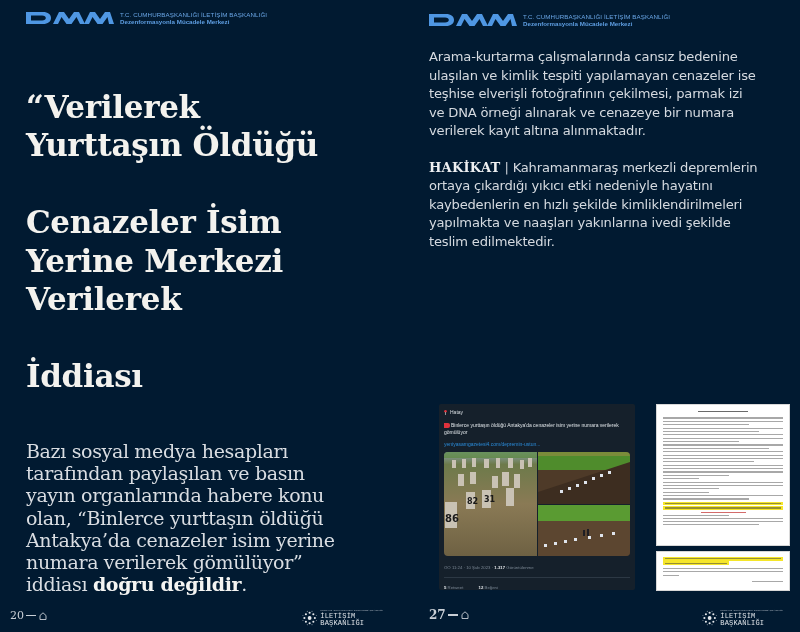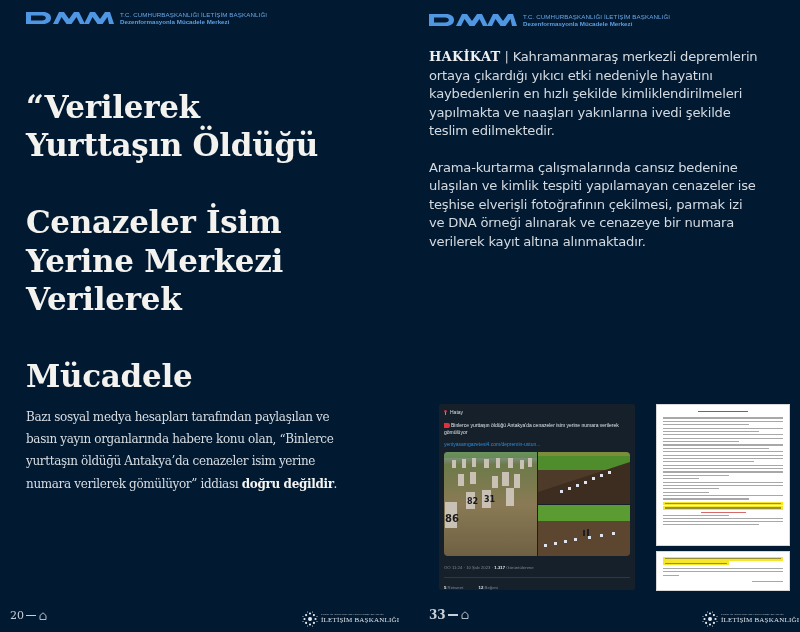--- a/index.html
+++ b/index.html
@@ -19,38 +19,38 @@
   .dmm-text .l1 { font-size: 6.2px; letter-spacing: 0.1px; display: block; color: #6aa6e6; }
   .dmm-text .l2 { font-size: 6.2px; font-weight: bold; display: block; color: #5e9ee2; }
 
   
   .claim-title {
     position: absolute; left: 26px; top: 88px; width: 340px;
     font-family: "DejaVu Serif", serif; font-weight: bold;
     font-size: 31px; line-height: 38.4px; color: #f3f2ee; letter-spacing: -0.3px;
   }
   .claim-body {
-    position: absolute; left: 26px; top: 406px; width: 330px;
-    font-family: "DejaVu Serif", serif; font-size: 12px; line-height: 22.2px;
+    position: absolute; left: 26px; top: 440px; width: 330px;
+    font-family: "DejaVu Serif", serif; font-size: 19px; line-height: 22.2px;
     color: #d9dde2; letter-spacing: -0.35px;
   }
   .claim-body b { color: #f4f4f2; font-weight: bold; }
 
   .page-num { position: absolute; bottom: 10px; font-family: "DejaVu Serif", serif; font-size: 11px; color: #c9cfd6; display: flex; align-items: center; }
   .page.left .page-num { left: 10px; }
   .page.right .page-num { left: 29px; font-size: 12px; font-weight: bold; }
   .page-num .dash { display: inline-block; width: 10px; height: 1.5px; background: #c9cfd6; margin: 0 3px 0 2px; }
   .home-icon { display: inline-block; }
 
   .iletisim-logo { position: absolute; bottom: 5px; display: flex; align-items: center; }
   .page.left .iletisim-logo { left: 302px; }
   .page.right .iletisim-logo { left: 302px; }
   .iletisim-text { margin-left: 3px; line-height: 1; }
   .iletisim-text .small { display: block; font-size: 2.5px; color: #bfc6cf; font-family: "Liberation Sans", sans-serif; letter-spacing: 0.2px; }
-  .iletisim-text .big { display: block; font-size: 7px; color: #dfe3e8; font-family: Liberation Serif, serif; letter-spacing: 0.2px; margin-top: 1px; }
+  .iletisim-text .big { display: block; font-size: 7px; color: #dfe3e8; font-family: Liberation Mono, monospace; letter-spacing: 0.2px; margin-top: 1px; }
 
   
   .fact-body {
     position: absolute; left: 29px; top: 48px; width: 330px;
     font-family: "DejaVu Sans", sans-serif; font-size: 13.1px; line-height: 18.5px; color: #d5dae0;
     letter-spacing: -0.2px;
   }
   .fact-body p { margin-bottom: 18px; }
   .fact-body .hakikat { font-family: "DejaVu Serif", serif; font-weight: bold; color: #eef0f2; letter-spacing: 0.2px; }
   .fact-body .sep { color: #c8ced6; }
@@ -104,21 +104,21 @@
   </div>
 
   <h1 class="claim-title">
     <span>“Verilerek</span><br>
     <span>Yurttaşın Öldüğü</span><br>
     <br>
     <span>Cenazeler İsim</span><br>
     <span>Yerine Merkezi</span><br>
     <span>Verilerek</span><br>
     <br>
-    <span>Mücadele</span>
+    <span>İddiası</span>
   </h1>
 
   <p class="claim-body"><span>Bazı sosyal medya hesapları tarafından paylaşılan ve basın yayın organlarında habere konu olan, “Binlerce yurttaşın öldüğü Antakya’da cenazeler isim yerine numara verilerek gömülüyor” iddiası </span><b>doğru değildir</b><span>.</span></p>
 
   <div class="page-num">
     <span>20</span>
     <span class="dash"></span>
     <svg class="home-icon" width="8" height="8" viewBox="0 0 8 8">
       <path d="M1 7.5 V3.5 L4 0.8 L7 3.5 V7.5 Z" fill="none" stroke="#c9cfd6" stroke-width="0.9"></path>
     </svg>
@@ -162,26 +162,26 @@
         <path d="M58 13 L64 1 H69 L74 8 L79 1 H84 L88 13 H83 L81.5 6 L76.5 13 H71.5 L66.5 6 L63 13 Z"></path>
       </g>
     </svg>
     <div class="dmm-text">
       <span class="l1">T.C. CUMHURBAŞKANLIĞI İLETİŞİM BAŞKANLIĞI</span>
       <span class="l2">Dezenformasyonla Mücadele Merkezi</span>
     </div>
   </div>
 
   <div class="fact-body">
+    <p>Arama-kurtarma çalışmalarında cansız bedenine ulaşılan ve kimlik tespiti yapılamayan cenazeler ise teşhise elverişli fotoğrafının çekilmesi, parmak izi ve DNA örneği alınarak ve cenazeye bir numara verilerek kayıt altına alınmaktadır.</p>
     <p><span class="hakikat">HAKİKAT</span> <span class="sep">|</span><span> Kahramanmaraş merkezli depremlerin ortaya çıkardığı yıkıcı etki nedeniyle hayatını kaybedenlerin en hızlı şekilde kimliklendirilmeleri yapılmakta ve naaşları yakınlarına ivedi şekilde teslim edilmektedir.</span></p>
-    <p>Arama-kurtarma çalışmalarında cansız bedenine ulaşılan ve kimlik tespiti yapılamayan cenazeler ise teşhise elverişli fotoğrafının çekilmesi, parmak izi ve DNA örneği alınarak ve cenazeye bir numara verilerek kayıt altına alınmaktadır.</p>
   </div>
 
   <div class="page-num">
-    <span>33</span>
+    <span>27</span>
     <span class="dash"></span>
     <svg class="home-icon" width="8" height="8" viewBox="0 0 8 8">
       <path d="M1 7.5 V3.5 L4 0.8 L7 3.5 V7.5 Z" fill="none" stroke="#c9cfd6" stroke-width="0.9"></path>
     </svg>
   </div>
 
   <div class="iletisim-logo">
     <svg width="16" height="16" viewBox="0 0 16 16">
       <g fill="#e6e9ec">
         <circle cx="8" cy="8" r="2"></circle>

